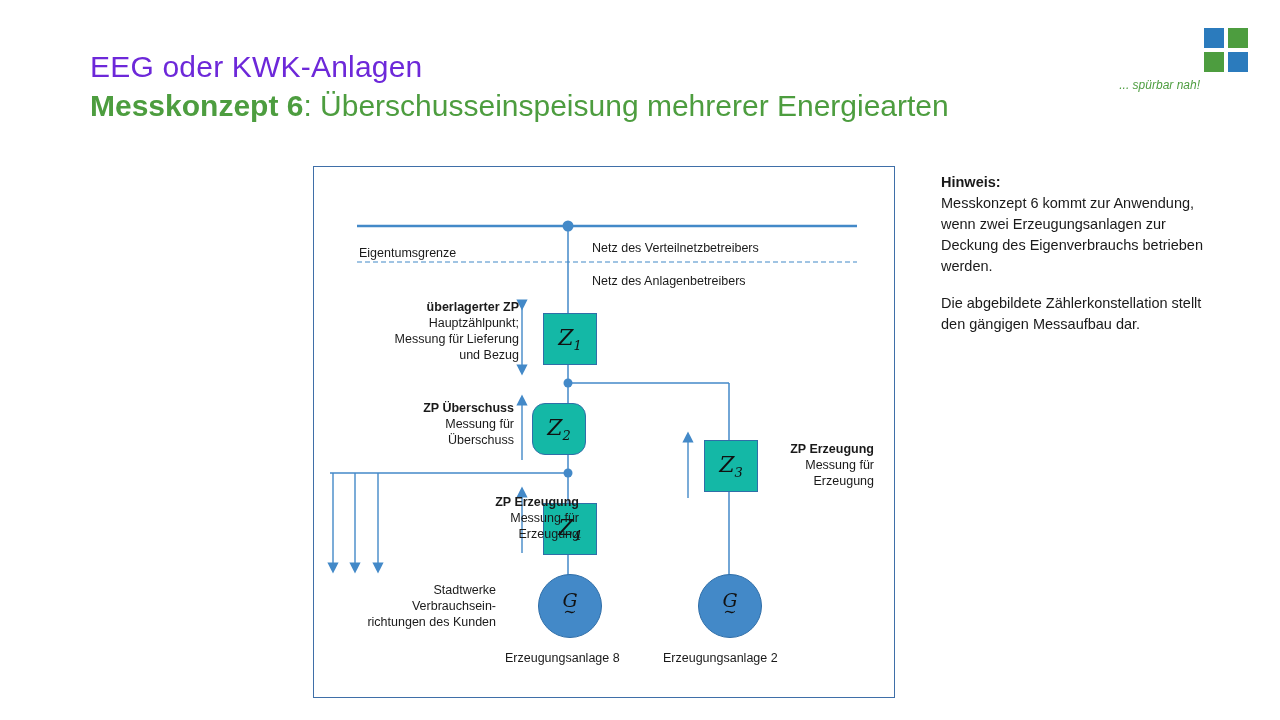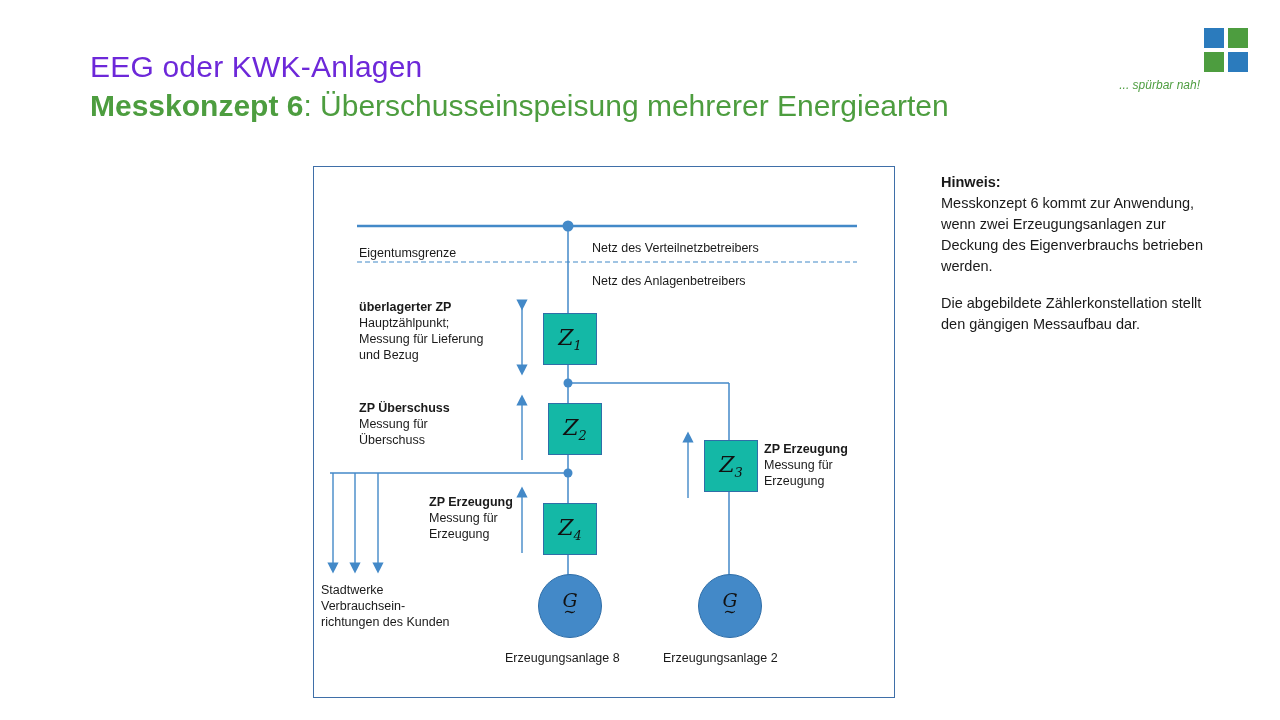--- a/index.html
+++ b/index.html
@@ -67,21 +67,21 @@
     position:absolute;width:62px;height:62px;border-radius:50%;
     background:#4389c8;border:1px solid #2f6ea8;
     display:flex;align-items:center;justify-content:center;
     font-family:"DejaVu Serif", serif;font-size:19px;color:#111;
     flex-direction:column;line-height:11px;
   }
   .gen .g{font-style:italic;}
   .gen .tilde{font-size:16px;}
 
   
-  .lbl{position:absolute;font-size:12.5px;color:#1a1a1a;line-height:16px;}
+  .lbl{position:absolute;font-size:12.5px;color:#1a1a1a;line-height:16px;text-align:right;}
   .lbl b{font-weight:700;}
 
   
   .note{
     position:absolute;left:941px;top:172px;width:276px;
     font-size:14.5px;line-height:21px;color:#1a1a1a;
   }
   .note p{margin:0 0 16px 0;}
   .note b{font-weight:700;}
   .note sub{font-size:10px;}
@@ -144,21 +144,21 @@
   <line x1="522" y1="460" x2="522" y2="400" stroke="#4389c8" stroke-width="1.4" marker-end="url(#arr)"></line>
 
   <line x1="522" y1="553" x2="522" y2="492" stroke="#4389c8" stroke-width="1.4" marker-end="url(#arr)"></line>
 
   <line x1="688" y1="498" x2="688" y2="437" stroke="#4389c8" stroke-width="1.4" marker-end="url(#arr)"></line>
 </svg>
 
 <div class="meter" style="left:543px;top:313px;">
   <span><i>Z</i><sub>1</sub></span>
 </div>
-<div class="meter" style="left:548px;top:403px;">
+<div class="meter" style="left:532px;top:403px;border-radius:13px;">
   <span><i>Z</i><sub>2</sub></span>
 </div>
 <div class="meter" style="left:704px;top:440px;">
   <span><i>Z</i><sub>3</sub></span>
 </div>
 <div class="meter" style="left:543px;top:503px;">
   <span><i>Z</i><sub>4</sub></span>
 </div>
 
 <div class="gen" style="left:538px;top:574px;">

